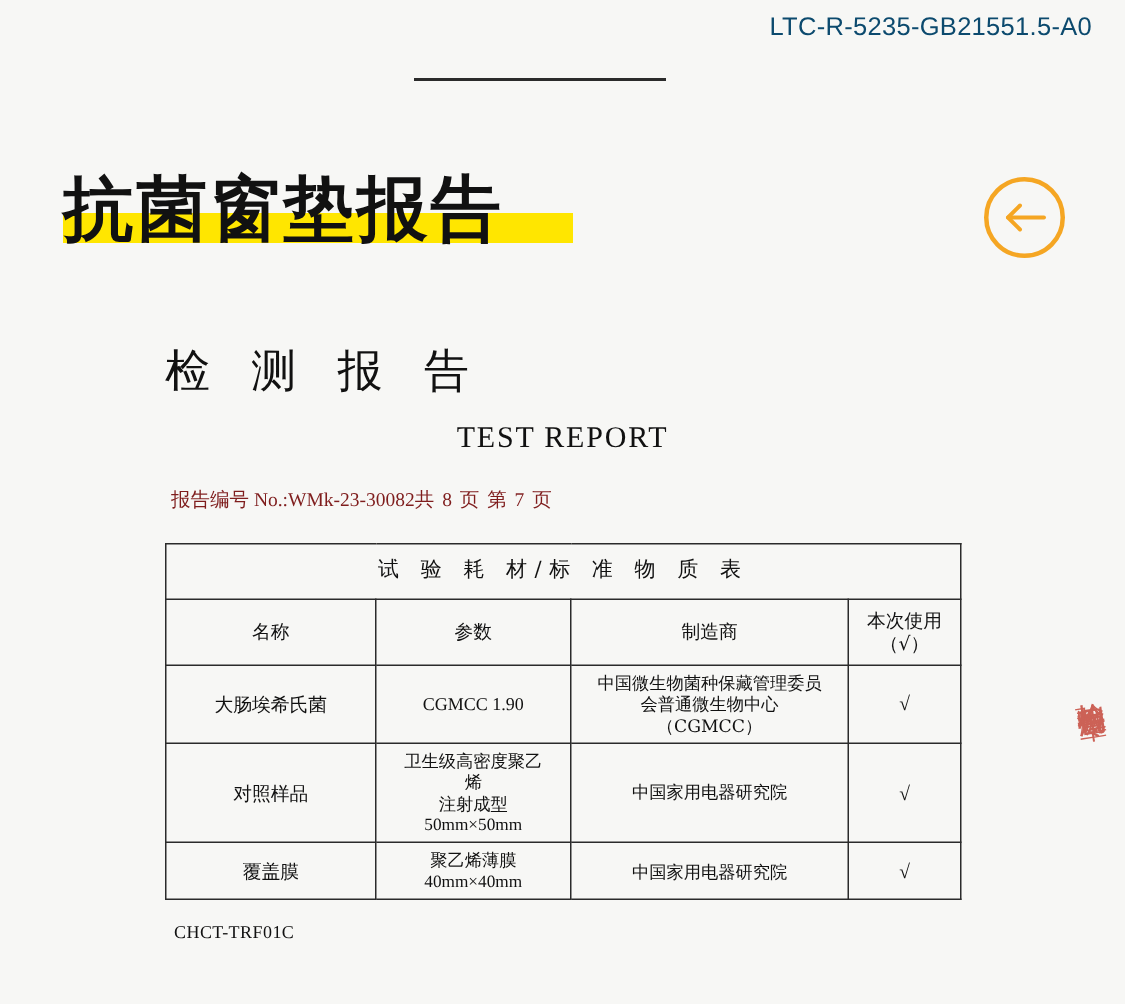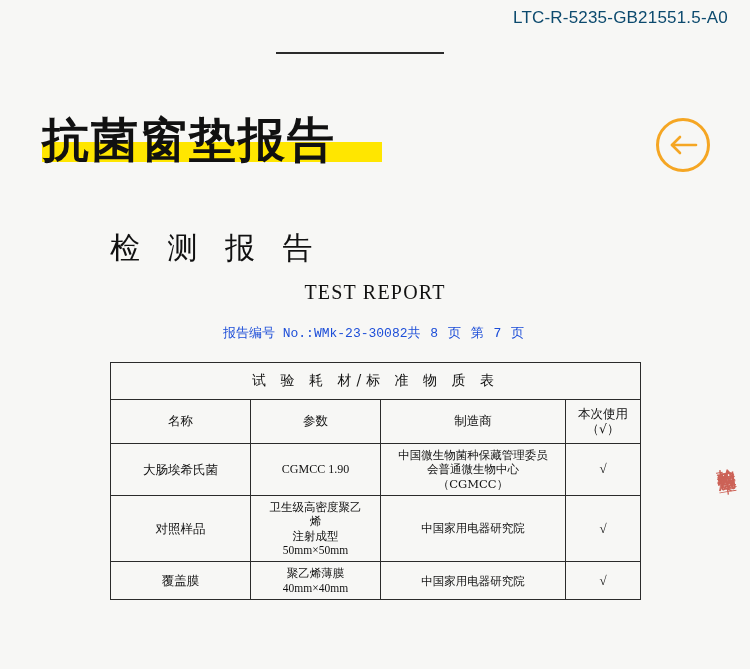--- a/index.html
+++ b/index.html
@@ -106,27 +106,27 @@
     text-align: center;
     font-family: "Liberation Serif", serif;
     font-size: 20px;
     letter-spacing: 1.2px;
     color: #111;
     margin-top: 14px;
   }
 
   .meta-row {
     display: flex;
-    justify-content: center;
+    justify-content: flex-start;
     align-items: flex-end;
     margin-top: 20px;
     padding: 0 6px 0 4px;
-    font-family: Liberation Mono, monospace;
+    font-family: Liberation Serif, serif;
     font-size: 13px;
-    color: #1d4ed8;
+    color: #7f1d1d;
   }
   .meta-left { white-space: nowrap; }
   .meta-right { white-space: nowrap; letter-spacing: 1px; }
 
   
   table.spec {
     margin-top: 20px;
     width: 530px;
     border-collapse: collapse;
     table-layout: fixed;
@@ -270,15 +270,16 @@
         <td class="cell-param-cn">
           <div>聚乙烯薄膜</div>
           <div class="small-en">40mm×40mm</div>
         </td>
         <td class="cell-maker">中国家用电器研究院</td>
         <td class="cell-check">√</td>
       </tr>
     </tbody>
   </table>
 
+  <div class="footer-code">CHCT-TRF01C</div>
 </div>
 
 <div class="seal">检验检测专用章</div>
 
 </body></html>

